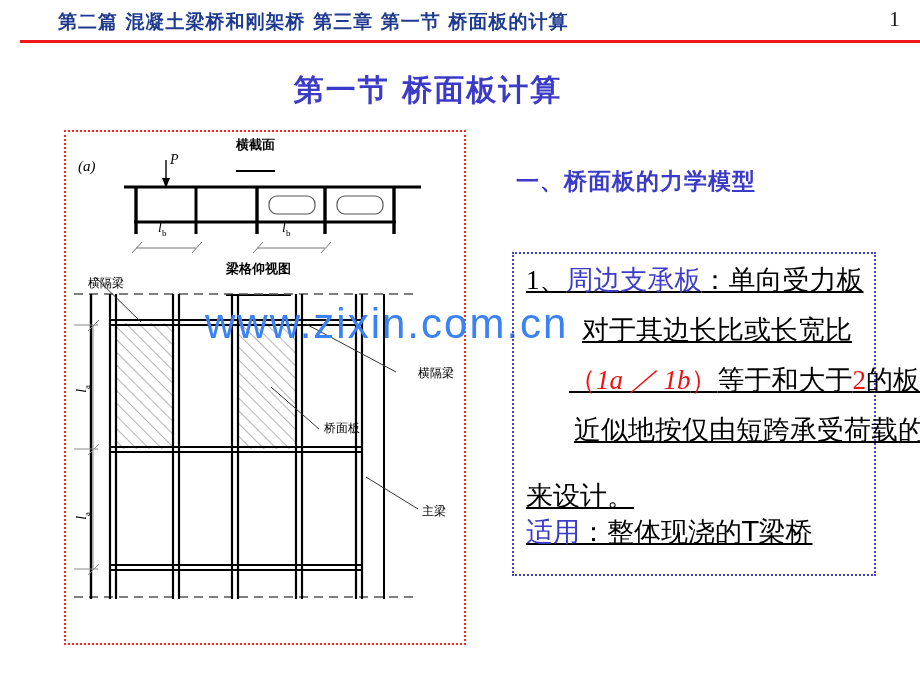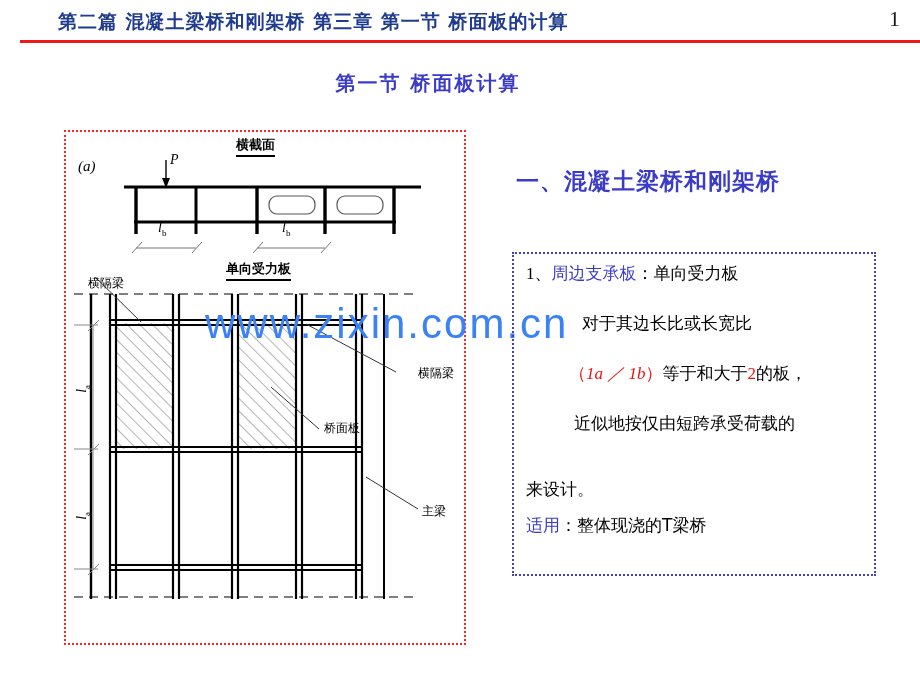--- a/index.html
+++ b/index.html
@@ -27,21 +27,21 @@
   }
   #header-rule{
     position:absolute;left:0;top:40px;width:920px;height:3px;
     background:#f01818;
   }
   
   #slide-title{
     position:absolute;left:0;top:70px;width:856px;
     text-align:center;
     font-family:"DejaVu Sans","Liberation Sans",sans-serif;
-    font-size:20px;font-weight:bold;color:#3b3bc8;
+    font-size:30px;font-weight:bold;color:#3b3bc8;
     letter-spacing:2px;
   }
   
   #watermark{
     position:absolute;left:205px;top:300px;
     font-family:"Liberation Sans","DejaVu Sans",sans-serif;
     font-size:42px;color:#3b82f6;letter-spacing:2px;
     white-space:nowrap;z-index:5;pointer-events:none;
   }
   
@@ -50,21 +50,21 @@
     width:402px;height:515px;
     border:2px dotted #ff2222;
     box-sizing:border-box;
     background:transparent;
     z-index:2;
   }
   .fig-title{
     position:absolute;
     font-family:"DejaVu Sans","Liberation Sans",serif;
     font-size:13px;color:#000;font-weight:600;
-    border-bottom:2px solid #000;padding-bottom:1px;
+    border-bottom:2px solid #000;padding-bottom:16px;
     white-space:nowrap;
   }
   #xsec-title{left:170px;top:4px;}
   #plan-title{left:160px;top:128px;}
   #label-a{
     position:absolute;left:12px;top:26px;
     font-style:italic;font-size:15px;color:#000;
     font-family:"Liberation Serif","DejaVu Serif",serif;
   }
   .cn-label{
@@ -96,21 +96,21 @@
     position:absolute;left:512px;top:252px;
     width:364px;height:324px;
     border:2px dotted #4040c0;
     box-sizing:border-box;
     z-index:6;
     background:transparent;
   }
   .para{
     position:absolute;
     font-family:"DejaVu Sans","Liberation Sans",sans-serif;
-    font-size:17px;color:#000;white-space:nowrap;
+    font-size:27px;color:#000;white-space:nowrap;text-decoration:underline;
   }
   .blue{color:#3b3bc8;}
   .red{color:#ee1111;}
   .red-it{color:#ee1111;font-style:italic;
           font-family:"Liberation Serif","DejaVu Serif",serif;}
   .num{font-family:"Liberation Serif","DejaVu Serif",serif;}
 </style>
 </head>
 <body>
 
@@ -153,21 +153,21 @@
 
     <line x1="191" y1="96" x2="259" y2="96" stroke="#777" stroke-width="1"></line>
     <line x1="187" y1="101" x2="197" y2="90" stroke="#777" stroke-width="1"></line>
     <line x1="255" y1="101" x2="265" y2="90" stroke="#777" stroke-width="1"></line>
   </svg>
 
   <div class="dimtext" style="left:92px;top:88px;"><span>l</span><sub>b</sub></div>
   <div class="dimtext" style="left:216px;top:88px;"><span>l</span><sub>b</sub></div>
   <div class="dimtext" style="left:104px;top:20px;">P</div>
 
-  <div class="fig-title" id="plan-title">单向受力板</div>
+  <div class="fig-title" id="plan-title">梁格仰视图</div>
 
   <svg width="402" height="370" style="position:absolute;left:0;top:145px;">
     <defs>
       <pattern id="hatch45" width="9" height="9" patternTransform="rotate(-45)" patternUnits="userSpaceOnUse">
         <line x1="0" y1="0" x2="0" y2="9" stroke="#777" stroke-width="1.1"></line>
       </pattern>
     </defs>
 
     <rect x="50" y="46" width="57" height="126" fill="url(#hatch45)" stroke="none"></rect>
     <rect x="172" y="46" width="58" height="126" fill="url(#hatch45)" stroke="none"></rect>
@@ -225,21 +225,21 @@
 
   <div class="cn-label" style="left:22px;top:143px;">横隔梁</div>
   <div class="cn-label" style="left:352px;top:233px;">横隔梁</div>
   <div class="cn-label" style="left:258px;top:288px;">桥面板</div>
   <div class="cn-label" style="left:356px;top:371px;">主梁</div>
 
   <div class="vdim" style="left:6px;top:248px;width:22px;text-align:center;"><span>l</span><sub>a</sub></div>
   <div class="vdim" style="left:6px;top:375px;width:22px;text-align:center;"><span>l</span><sub>a</sub></div>
 </div>
 
-<div id="section-heading">一、混凝土梁桥和刚架桥</div>
+<div id="section-heading">一、桥面板的力学模型</div>
 
 <div id="text-box">
   <div class="para" style="left:12px;top:8px;"><span class="num">1、</span><span class="blue">周边支承板</span><span>：单向受力板</span></div>
 
   <div class="para" style="left:48px;top:58px;margin-left:20px;">对于其边长比或长宽比</div>
 
   <div class="para" style="left:12px;top:108px;margin-left:43px;"><span class="red">（</span><span class="red-it">1a ／ 1b</span><span class="red">）</span><span>等于和大于</span><span class="red num">2</span><span>的板，</span></div>
 
   <div class="para" style="left:12px;top:158px;margin-left:48px;">近似地按仅由短跨承受荷载的</div>
 

